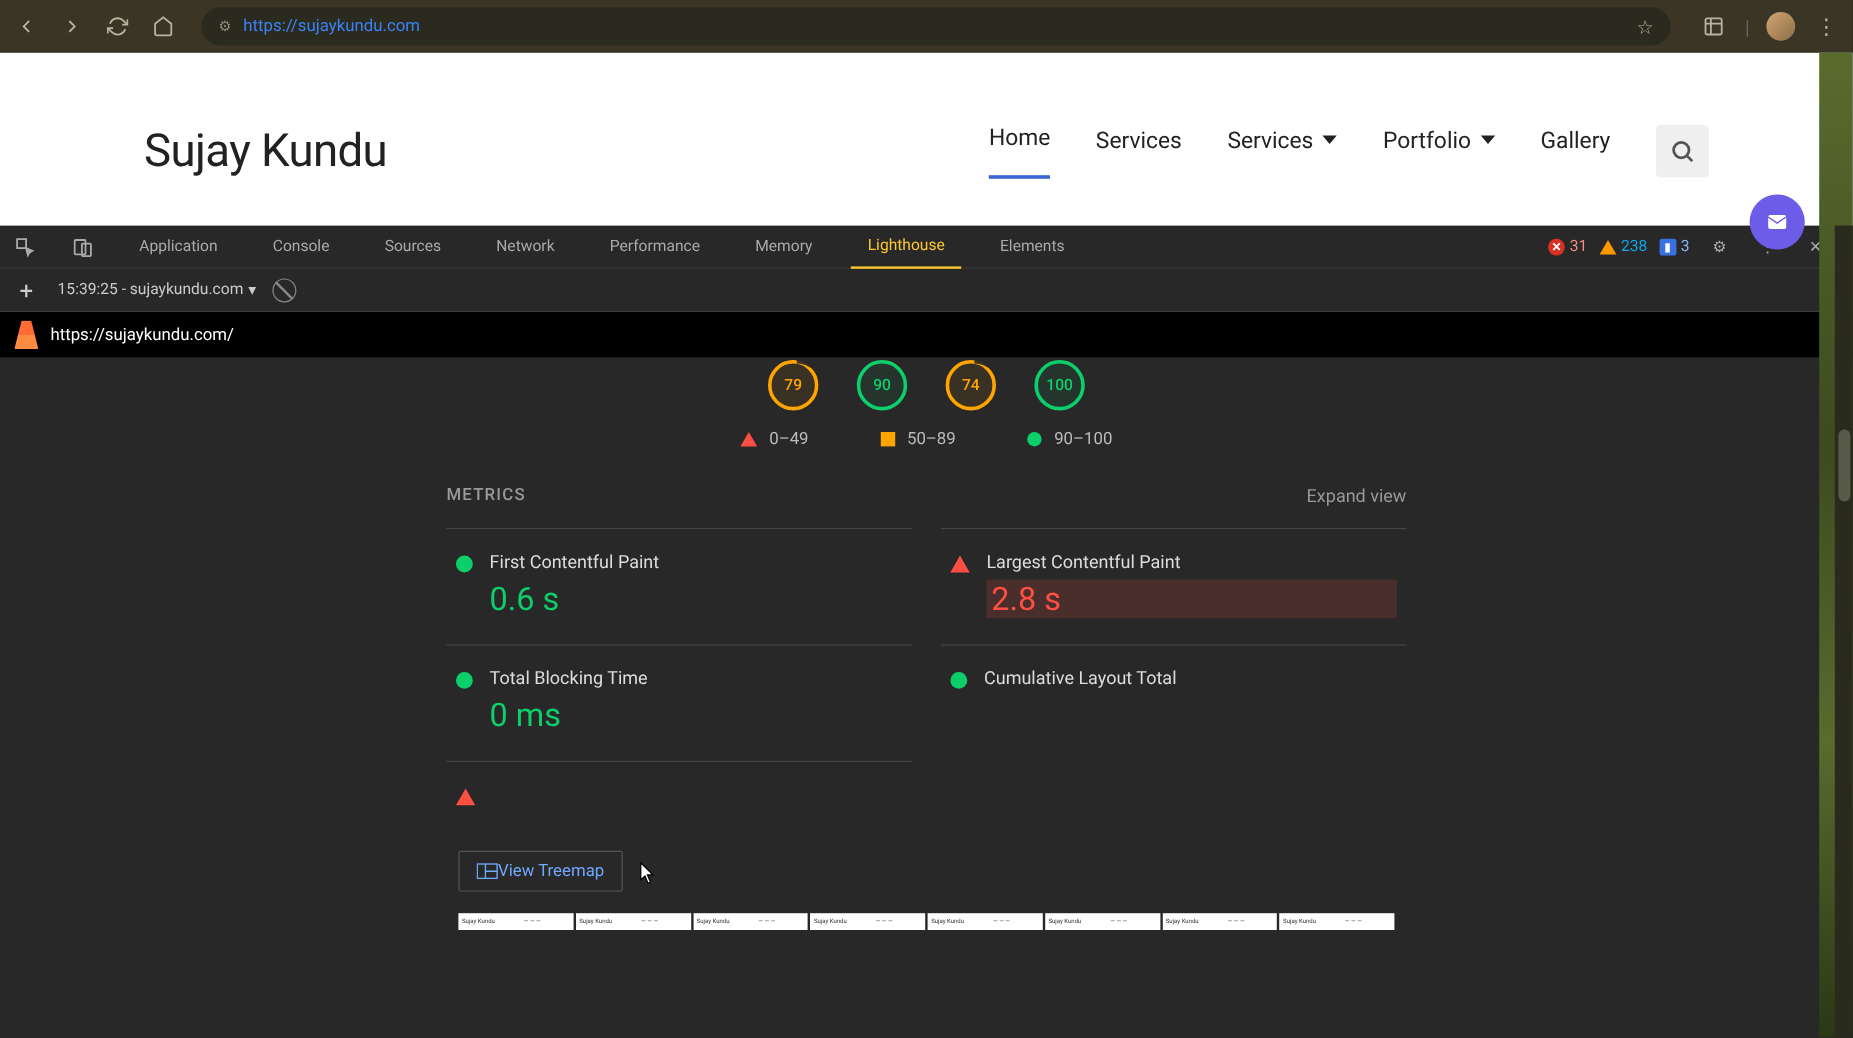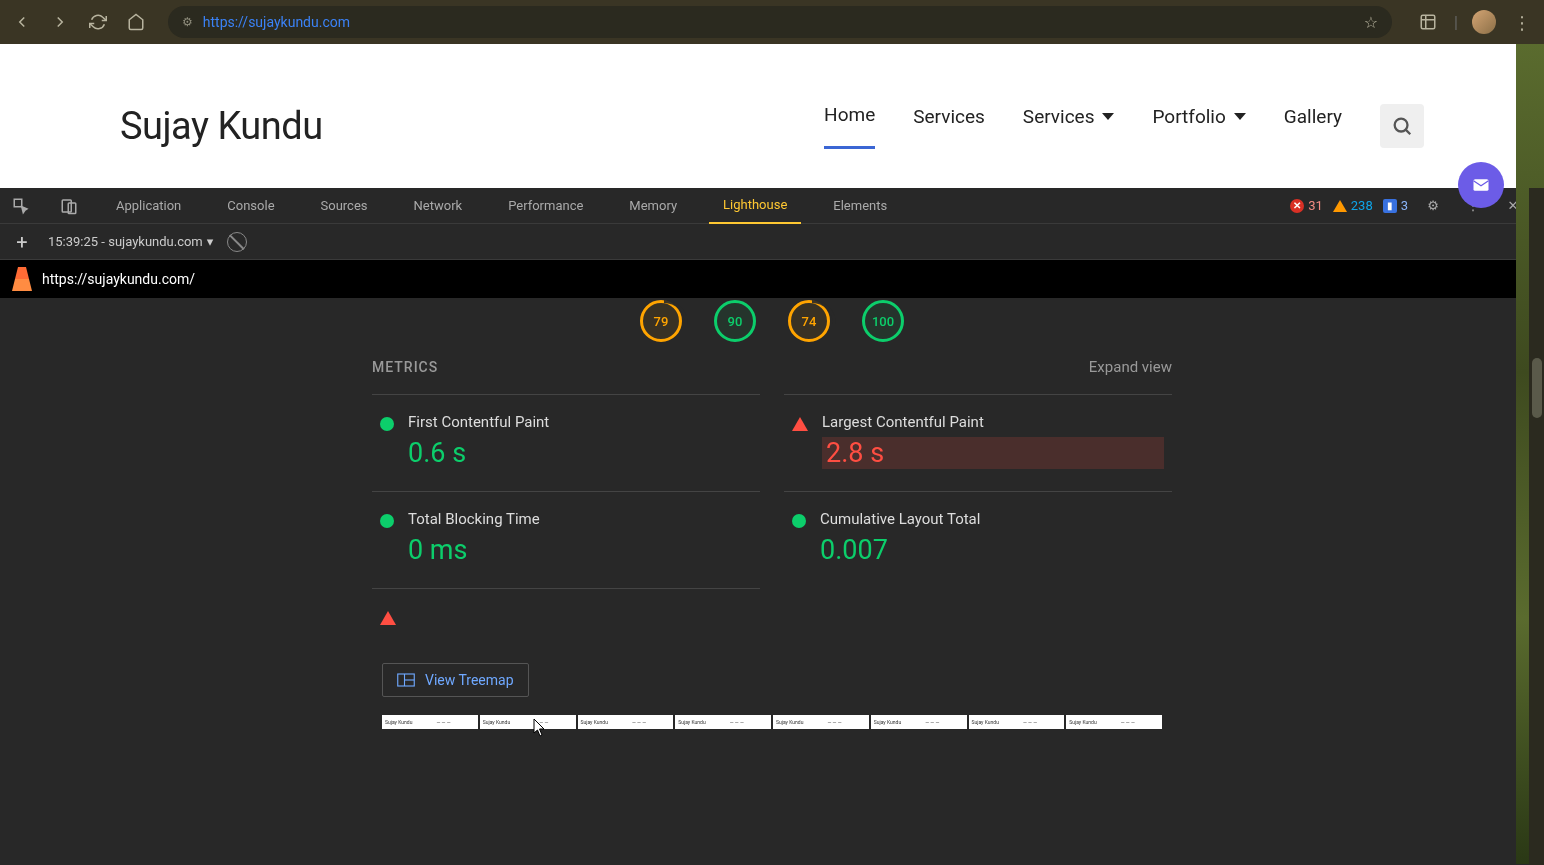--- a/index.html
+++ b/index.html
@@ -76,21 +76,21 @@
 .m-icon { width: 14px; height: 14px; margin-top: 4px; flex-shrink: 0; }
 .m-icon.good { border-radius: 50%; background: #0cce6b; }
 .m-icon.bad { width: 0; height: 0; border-left: 8px solid transparent; border-right: 8px solid transparent; border-bottom: 14px solid #ff4e42; background: none; }
 .m-body { flex: 1; }
 .m-label { color: #ddd; font-size: 15px; margin-bottom: 6px; }
 .m-value { font-size: 27px; font-weight: 400; }
 .m-value.good { color: #0cce6b; }
 .m-value.bad { color: #ff4e42; }
 .m-value.bad.highlight { background: rgba(255,78,66,0.16); padding: 0 4px; }
 
-.treemap-btn { margin: 16px 0 0 10px; border: 1px solid #555; padding: 8px 14px; display: inline-flex; align-items: center; gap: 10px; color: #6fa8ff; font-size: 14px; cursor: pointer; border-radius: 2px; }
+.treemap-btn { margin: 16px 0 0 10px; border: 1px solid #555; padding: 8px 14px; display: inline-flex; align-items: center; gap: 0; color: #6fa8ff; font-size: 14px; cursor: pointer; border-radius: 2px; }
 .treemap-btn svg { width: 18px; height: 14px; stroke: #6fa8ff; fill: none; }
 
 .filmstrip { display: flex; gap: 2px; margin: 18px auto 0; max-width: 820px; padding: 0 10px; }
 .fs { flex: 1; height: 14px; background: #fff; display: flex; align-items: center; padding: 2px 3px; font-size: 5px; color: #333; }
 .fs span { margin-right: auto; }
 
 .side-scroll { position: absolute; right: 0; top: 188px; width: 15px; bottom: 0; background: #2b2a1f; }
 .side-scroll::before { content:''; position:absolute; right: 2px; top: 170px; width: 10px; height: 60px; background: #5a5a4a; border-radius: 5px; }
 .right-edge { position:absolute; right:0; top:44px; width:28px; height:820px; background: linear-gradient(180deg,#5a6b2e,#3e4a1f 40%,#5a6b2e 70%,#2a3815); }
 .cursor { position: absolute; left: 533px; top: 718px; width: 14px; height: 20px; }
@@ -232,20 +232,34 @@
     <div class="lh-menu">⋮</div>
   </div>
 
   <div class="lh-body">
     <div class="gauges" id="gauges">
         <div class="gauge orange">79</div>
         <div class="gauge green">90</div>
         <div class="gauge orange">74</div>
         <div class="gauge green">100</div>
       </div>
+    <div class="legend">
+      <div class="leg">
+          <span class="leg-tri"></span>
+          <span>0–49</span>
+        </div>
+      <div class="leg">
+          <span class="leg-sq"></span>
+          <span>50–89</span>
+        </div>
+      <div class="leg">
+          <span class="leg-ci"></span>
+          <span>90–100</span>
+        </div>
+    </div>
     <div class="metrics-wrap">
       <div class="metrics-head">
         <div class="metrics-title">METRICS</div>
         <div class="expand">Expand view</div>
       </div>
       <div class="metrics-grid" id="metrics">
           <div class="metric">
             <div class="m-icon good"></div>
     <div class="m-body">
               <div class="m-label">First Contentful Paint</div>
@@ -263,21 +277,20 @@
             <div class="m-icon good"></div>
     <div class="m-body">
               <div class="m-label">Total Blocking Time</div>
     <div class="m-value good ">0 ms</div>
             </div>
           </div>
           <div class="metric">
             <div class="m-icon good"></div>
     <div class="m-body">
               <div class="m-label">Cumulative Layout Total</div>
-    <div class="m-value good ">0.007</div>
             </div>
           </div>
           <div class="metric">
             <div class="m-icon bad"></div>
           </div>
         </div>
       <div class="treemap-btn">
         <svg viewBox="0 0 24 18">
             <rect x="1" y="1" width="22" height="16" stroke-width="1.5"></rect>
             <line x1="10" y1="1" x2="10" y2="17" stroke-width="1.5"></line>

